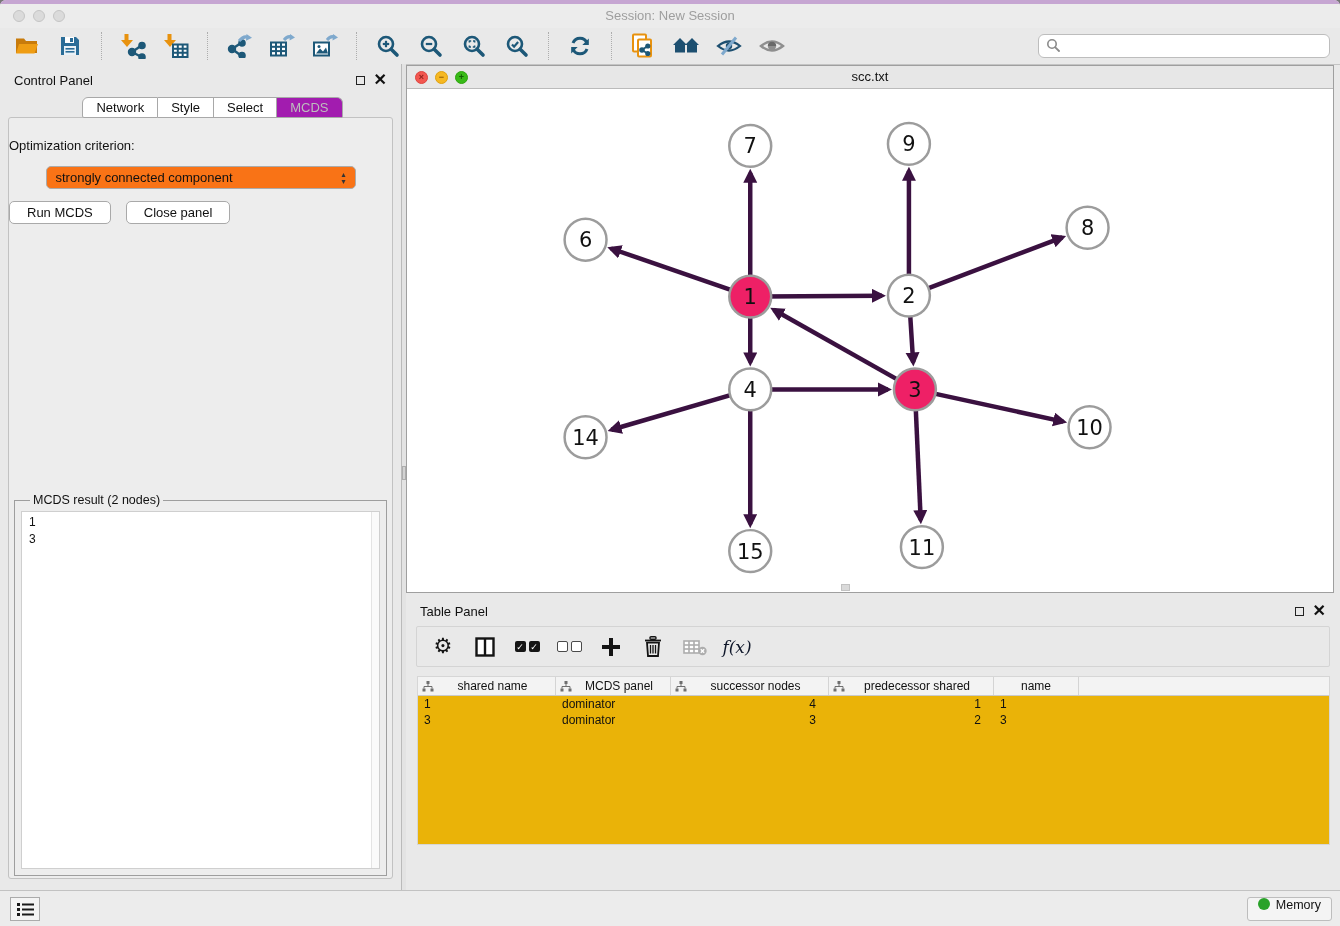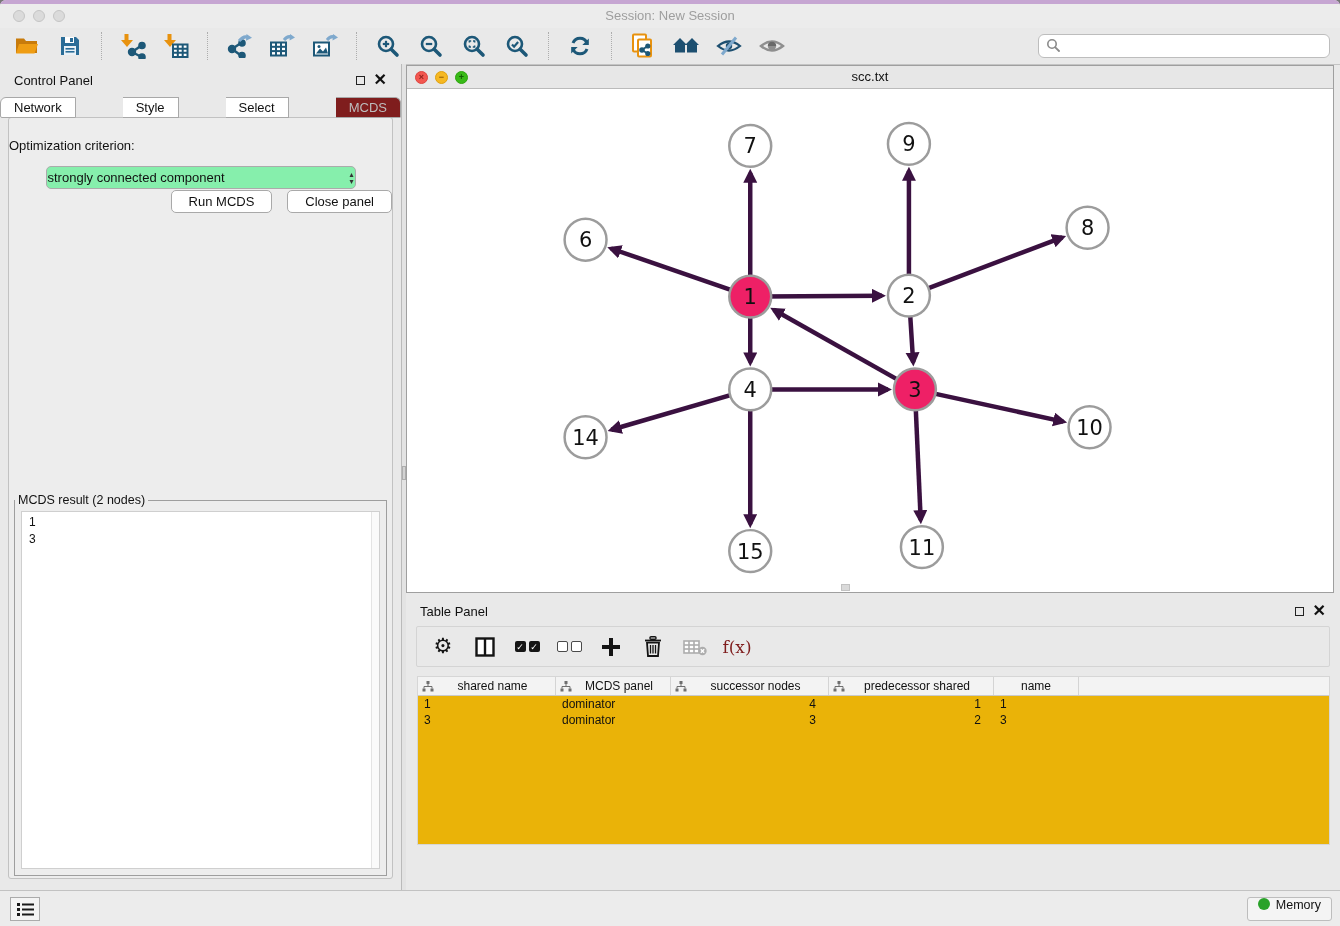--- a/index.html
+++ b/index.html
@@ -27,40 +27,40 @@
                   background:transparent; font-family:"Liberation Sans",sans-serif; }
 
   
   .control-panel { position:absolute; left:0; top:64px; width:401px; bottom:36px; background:#E9E9E9; }
   .panel-head { position:absolute; left:0; top:5px; width:100%; height:22px; display:flex;
                 align-items:center; padding:0 14px; }
   .panel-head-icons { margin-left:auto; display:flex; gap:9px; align-items:center; }
   .float-ico { width:9px; height:9px; border:1.5px solid #222; display:inline-block; }
   .close-ico { font-weight:bold; font-size:16px; line-height:12px; color:#111; }
 
-  .cp-tabs { position:absolute; left:0; top:33px; width:100%; display:flex; justify-content:space-between; z-index:2; }
+  .cp-tabs { position:absolute; left:12px; top:33px; width:100%; display:flex; justify-content:center; z-index:2; }
   .tab { height:21px; padding:0 13px; background:#fff; border:1px solid #A8A8A8; border-left-width:0;
          display:flex; align-items:center; font-size:13px; white-space:nowrap; }
   .tab:first-child { border-left-width:1px; border-top-left-radius:6px; border-bottom-left-radius:2px; }
   .tab:last-child { border-top-right-radius:6px; border-bottom-right-radius:2px; }
-  .tab.selected { background:#7f1d1d; color:#BDBDBD; }
+  .tab.selected { background:#a21caf; color:#BDBDBD; }
 
   .cp-body { position:absolute; left:8px; right:8px; top:53px; bottom:11px; background:#EDEDED;
              border:1px solid #C2C2C2; border-radius:3px; }
   .opt-label { margin-top:20px; }
-  .criterion { margin:13px auto 0; width:310px; height:23px; background:#86efac; border:1px solid #ABABAB;
-               border-radius:5px; display:flex; align-items:center; padding:0 1px; }
+  .criterion { margin:13px auto 0; width:310px; height:23px; background:#f97316; border:1px solid #ABABAB;
+               border-radius:5px; display:flex; align-items:center; padding:0 9px; }
   .stepper { margin-left:auto; display:flex; flex-direction:column; line-height:7px; font-size:8px; color:#333; }
-  .cp-buttons { margin-top:1px; display:flex; justify-content:flex-end; gap:15px; }
+  .cp-buttons { margin-top:12px; display:flex; justify-content:flex-start; gap:15px; }
   .btn { height:23px; padding:0 17px; background:#fff; border:1px solid #A9A9A9; border-radius:5px;
          font-size:13px; display:flex; align-items:center; }
 
   .result-box { position:absolute; left:5px; right:5px; top:375px; bottom:2px;
                 border:1px solid #9E9E9E; background:#EDEDED; }
-  .result-box legend { font-size:12.5px; margin-left:0; padding:0 3px; }
+  .result-box legend { font-size:12.5px; margin-left:15px; padding:0 3px; }
   .result-inner { position:absolute; left:3px; right:3px; top:2px; bottom:3px; background:#fff;
                   border:1px solid #CFCFCF; font-size:12px; line-height:17px; padding:2px 7px; }
   .result-scroll { position:absolute; right:0; top:0; bottom:0; width:8px; background:#FAFAFA;
                    border-left:1px solid #E4E4E4; }
 
   
   .divider { position:absolute; left:401px; top:64px; width:5px; bottom:36px; background:#E3E3E3;
              border-left:1px solid #BABABA; }
   .divider-handle { position:absolute; left:0; top:402px; width:4px; height:14px; background:#D2D2D2;
                     border:1px solid #ADADAD; }
@@ -87,21 +87,21 @@
   .tp-toolbar { position:absolute; left:10px; right:10px; top:31px; height:41px;
                 border:1px solid #D4D4D4; border-radius:2px; display:flex; align-items:center;
                 padding:0 9px; gap:8px; }
   .tp-tool { width:34px; height:30px; display:flex; align-items:center; justify-content:center; }
   .gear-glyph { font-family:"DejaVu Sans",sans-serif; font-size:21px; color:#141414; line-height:1; }
   .cb { width:11px; height:11px; border-radius:2px; display:inline-flex; align-items:center;
         justify-content:center; font-size:9px; }
   .cb.on { background:#151515; color:#fff; }
   .cb.off { background:#fff; border:1.5px solid #4A4A4A; }
   .cb + .cb { margin-left:3px; }
-  .fx { font-family:"DejaVu Serif",serif; font-size:17px; color:#7f1d1d; }
+  .fx { font-family:"DejaVu Serif",serif; font-style:italic; font-size:17px; color:#0f172a; }
 
   .tp-table { position:absolute; left:11px; right:10px; top:81px; bottom:45px; background:#eab308;
               border:1px solid #D6D6D6; overflow:hidden; }
   .tp-header { display:flex; height:19px; background:#F3F3F3; border-bottom:1px solid #CACACA; font-size:12px; }
   .th { display:flex; align-items:center; border-right:1px solid #D4D4D4; padding:0 4px; }
   .th-label { flex:1; text-align:center; white-space:nowrap; }
   .tp-row { display:flex; height:16px; font-size:12px; align-items:center; }
   .td { padding:0 6px; white-space:nowrap; }
   .td.num { text-align:right; padding-right:13px; }
   .w0{width:138px;} .w1{width:115px;} .w2{width:158px;} .w3{width:165px;} .w4{width:85px;}

